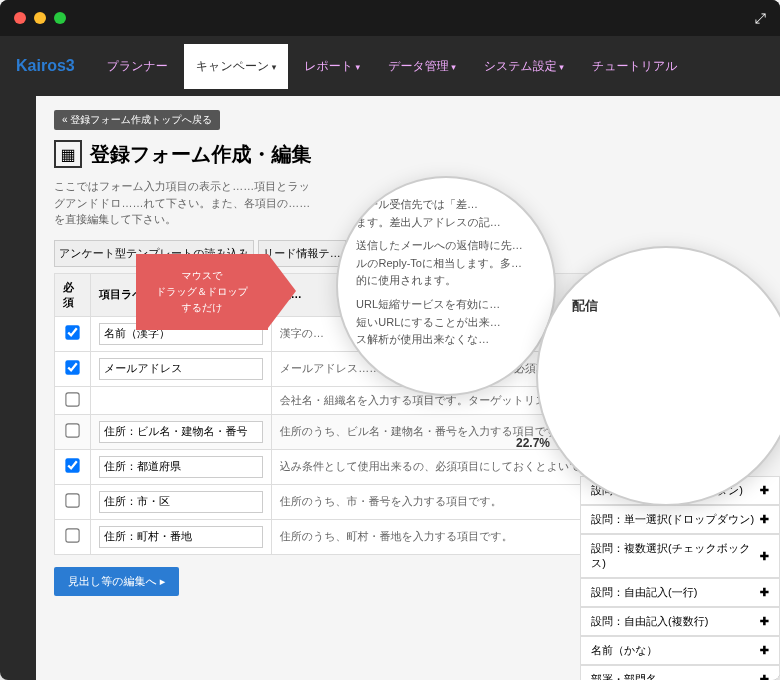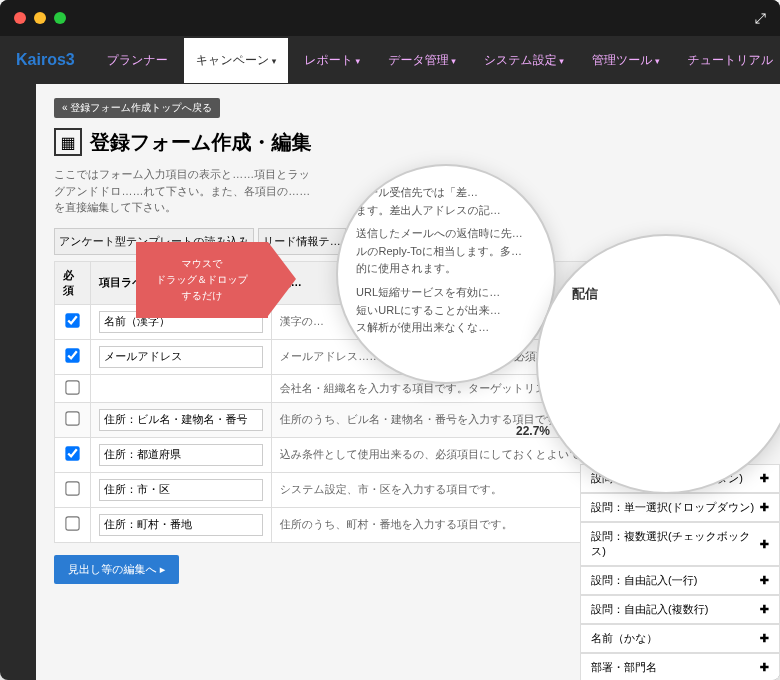--- a/index.html
+++ b/index.html
@@ -5,21 +5,21 @@
 * { margin: 0; padding: 0; box-sizing: border-box; }
 body { font-family: "Hiragino Sans", "Meiryo", sans-serif; font-size: 12px; background: #fff; }
 .window { width: 780px; height: 680px; background: #2a2a2a; border-radius: 8px; overflow: hidden; position: relative; box-shadow: 0 10px 40px rgba(0,0,0,.3); }
 .titlebar { height: 36px; background: #1a1a1a; display: flex; align-items: center; padding: 0 14px; }
 .dots { display: flex; gap: 8px; }
 .dot { width: 12px; height: 12px; border-radius: 50%; }
 .dot.red { background: #ff5f56; }
 .dot.yel { background: #ffbd2e; }
 .dot.grn { background: #27c93f; }
 .expand { margin-left: auto; color: #fff; font-size: 14px; }
-.navbar { height: 48px; background: #2a2a2a; display: flex; align-items: center; padding: 0 16px; gap: 4px; }
+.navbar { height: 60px; background: #2a2a2a; display: flex; align-items: center; padding: 0 16px; gap: 4px; }
 .logo { color: #2b7cd3; font-weight: bold; font-size: 16px; margin-right: 16px; }
 .nav-item { color: #f0abfc; font-size: 12px; padding: 14px 12px; cursor: pointer; white-space: nowrap; }
 .nav-item.active { background: #fff; color: #333; }
 .nav-caret::after { content: " ▾"; font-size: 9px; }
 .content { background: #f5f5f5; height: calc(100% - 84px); padding: 14px 18px; position: relative; overflow: hidden; margin-left: 36px; }
 .back-btn { display: inline-block; background: #555; color: #fff; font-size: 10px; padding: 3px 8px; border-radius: 2px; margin-bottom: 10px; }
 .page-title-row { display: flex; align-items: center; gap: 8px; margin-bottom: 10px; }
 .form-icon { width: 28px; height: 28px; border: 2px solid #333; display: inline-flex; align-items: center; justify-content: center; font-size: 16px; }
 .page-title { font-size: 20px; font-weight: bold; }
 .instruction { color: #666; font-size: 11px; line-height: 1.5; max-width: 260px; margin-bottom: 12px; }
@@ -61,21 +61,20 @@
     <div class="expand">⤢</div>
   </div>
 
   <div class="navbar">
     <div class="logo">Kairos3</div>
     <div class="nav-item">プランナー</div>
     <div class="nav-item active nav-caret">キャンペーン</div>
     <div class="nav-item nav-caret">レポート</div>
     <div class="nav-item nav-caret">データ管理</div>
     <div class="nav-item nav-caret">システム設定</div>
-    <div class="nav-item nav-caret">管理ツール</div>
     <div class="nav-item">チュートリアル</div>
 
   </div>
 
   <div class="content">
 
     <span class="back-btn">« 登録フォーム作成トップへ戻る</span>
 
     <div class="page-title-row">
       <span class="form-icon">▦</span>
@@ -123,21 +122,21 @@
       </tr>
       <tr>
         <td style="text-align:center"><input type="checkbox" checked="" style=""></td>
         <td><input type="text" value="住所：都道府県" style=""></td>
         <td class="desc-cell">込み条件として使用出来るの、必須項目にしておくとよいでしょう。</td>
         <td class="close-x">×</td>
       </tr>
       <tr>
         <td style="text-align:center"><input type="checkbox" style=""></td>
         <td><input type="text" value="住所：市・区" style=""></td>
-        <td class="desc-cell">システム設定、市・区を入力する項目です。</td>
+        <td class="desc-cell">住所のうち、市・番号を入力する項目です。</td>
         <td class="close-x">×</td>
       </tr>
       <tr>
         <td style="text-align:center"><input type="checkbox" style=""></td>
         <td><input type="text" value="住所：町村・番地" style=""></td>
         <td class="desc-cell">住所のうち、町村・番地を入力する項目です。</td>
         <td class="close-x">×</td>
       </tr>
     </tbody>
       </table>

